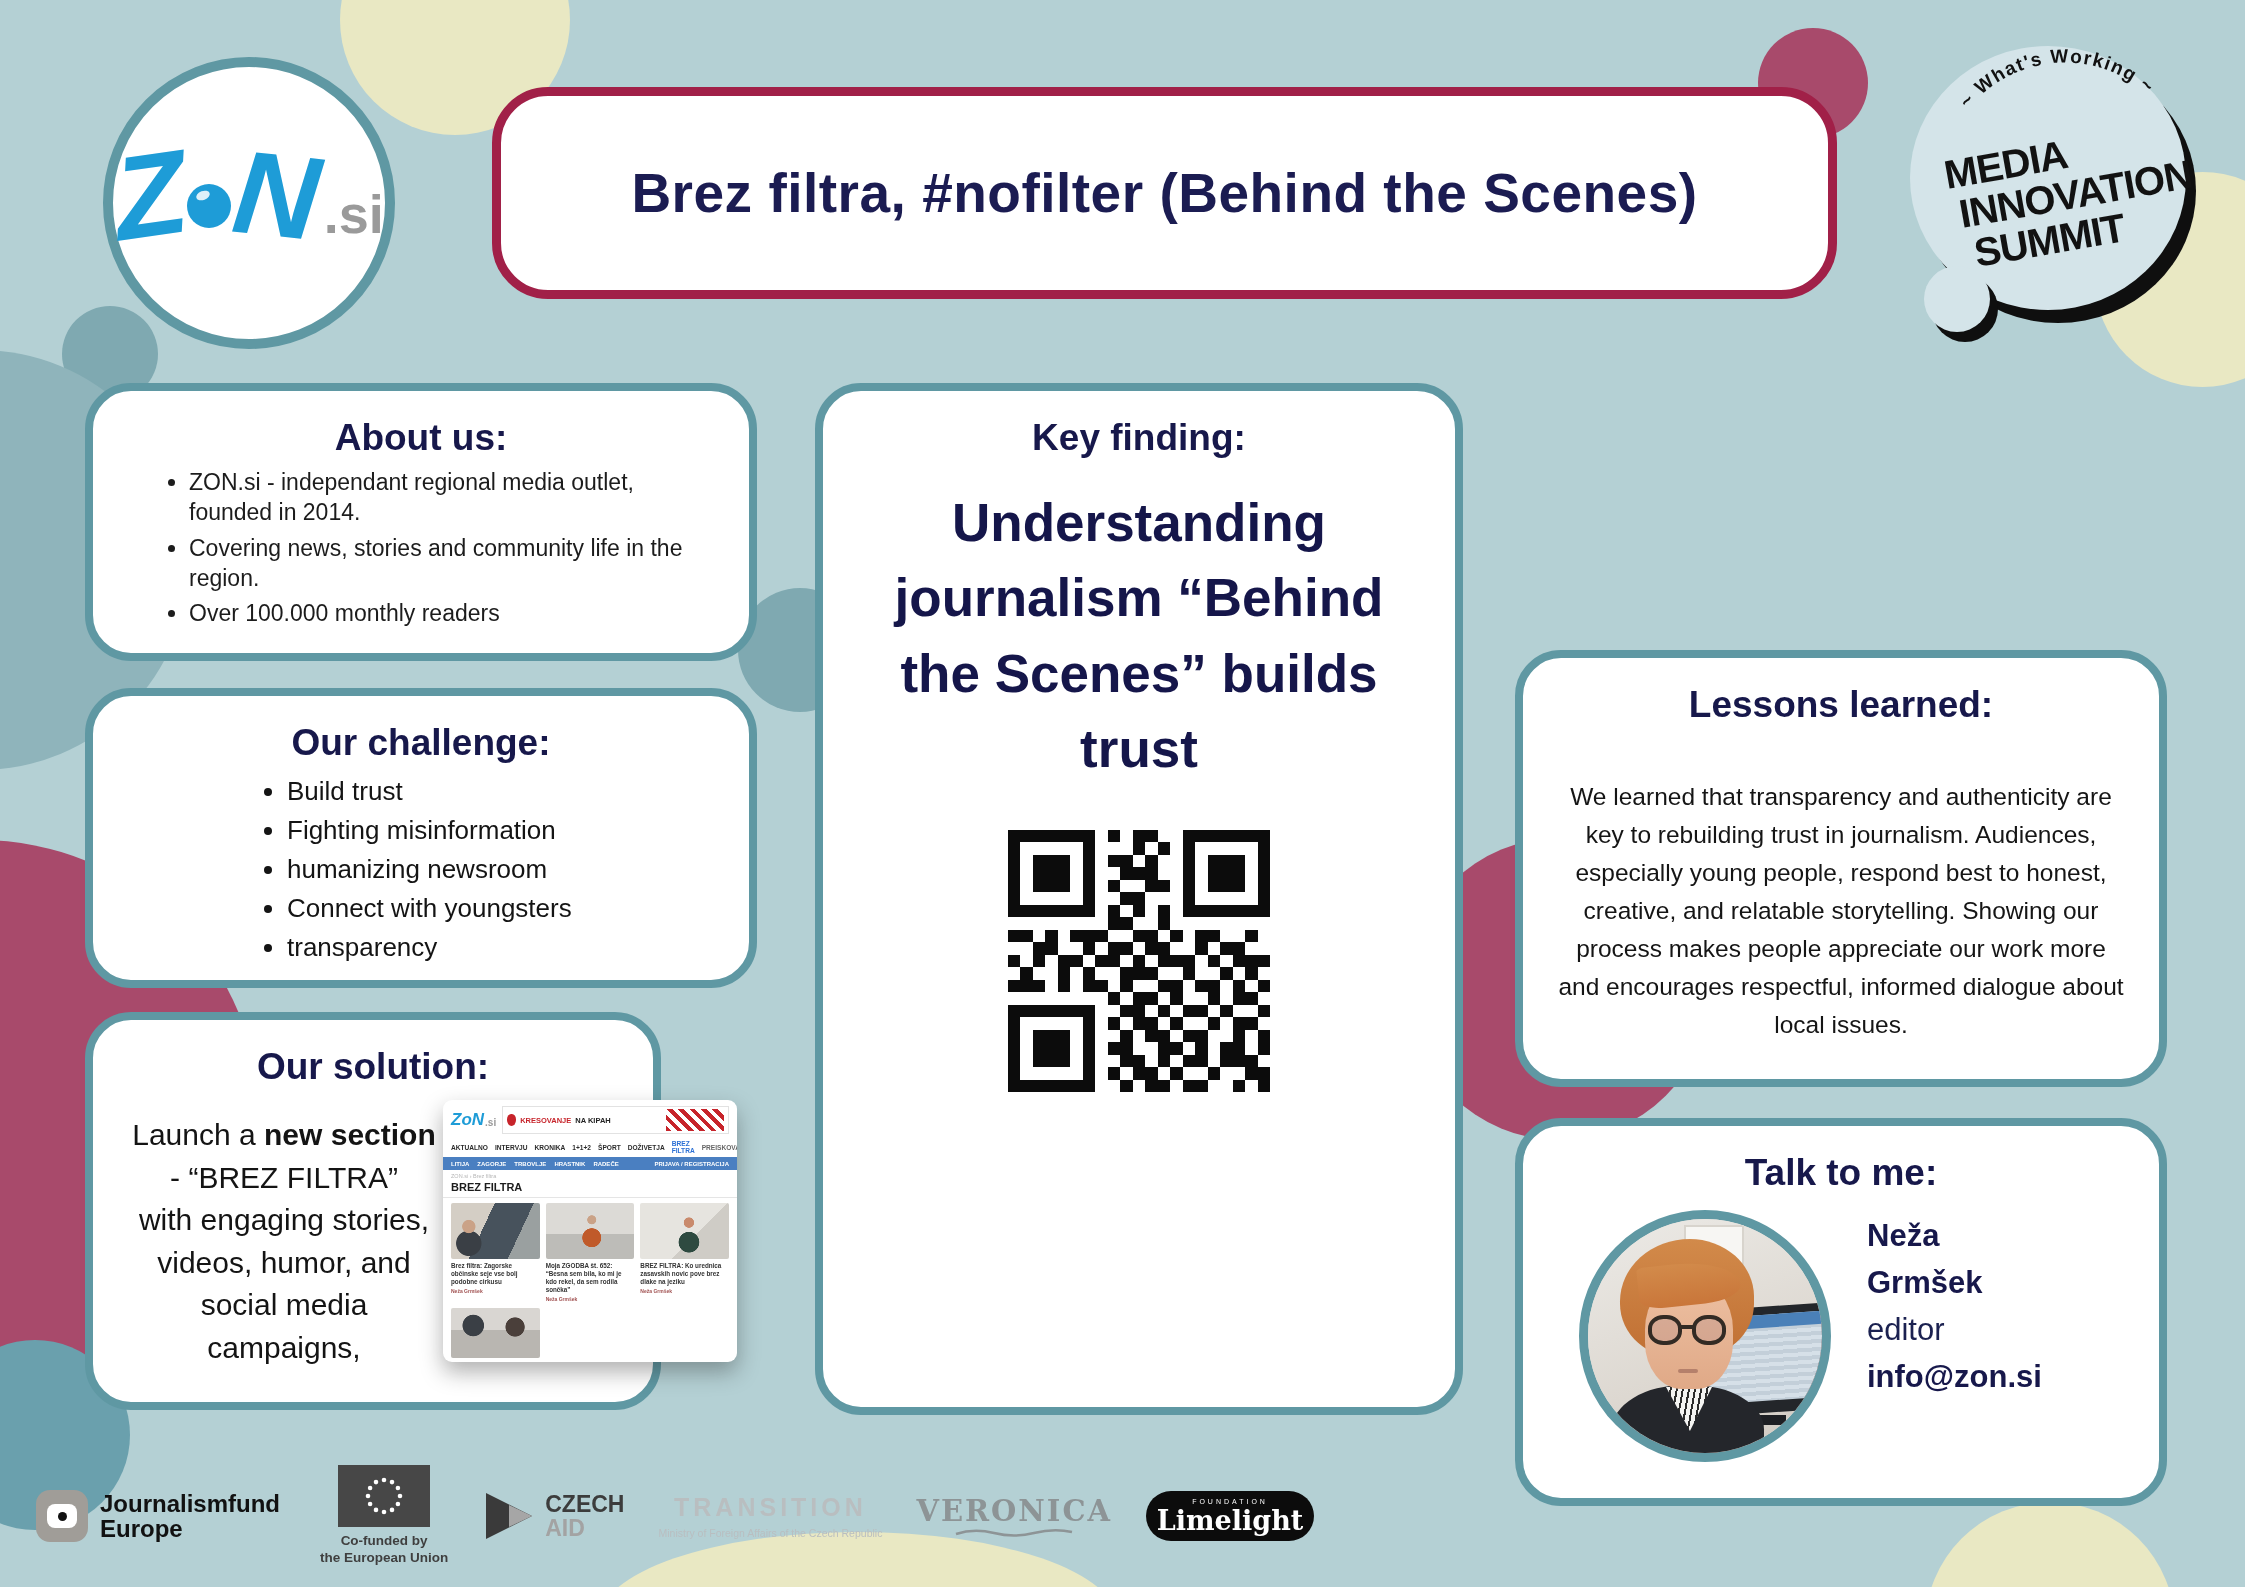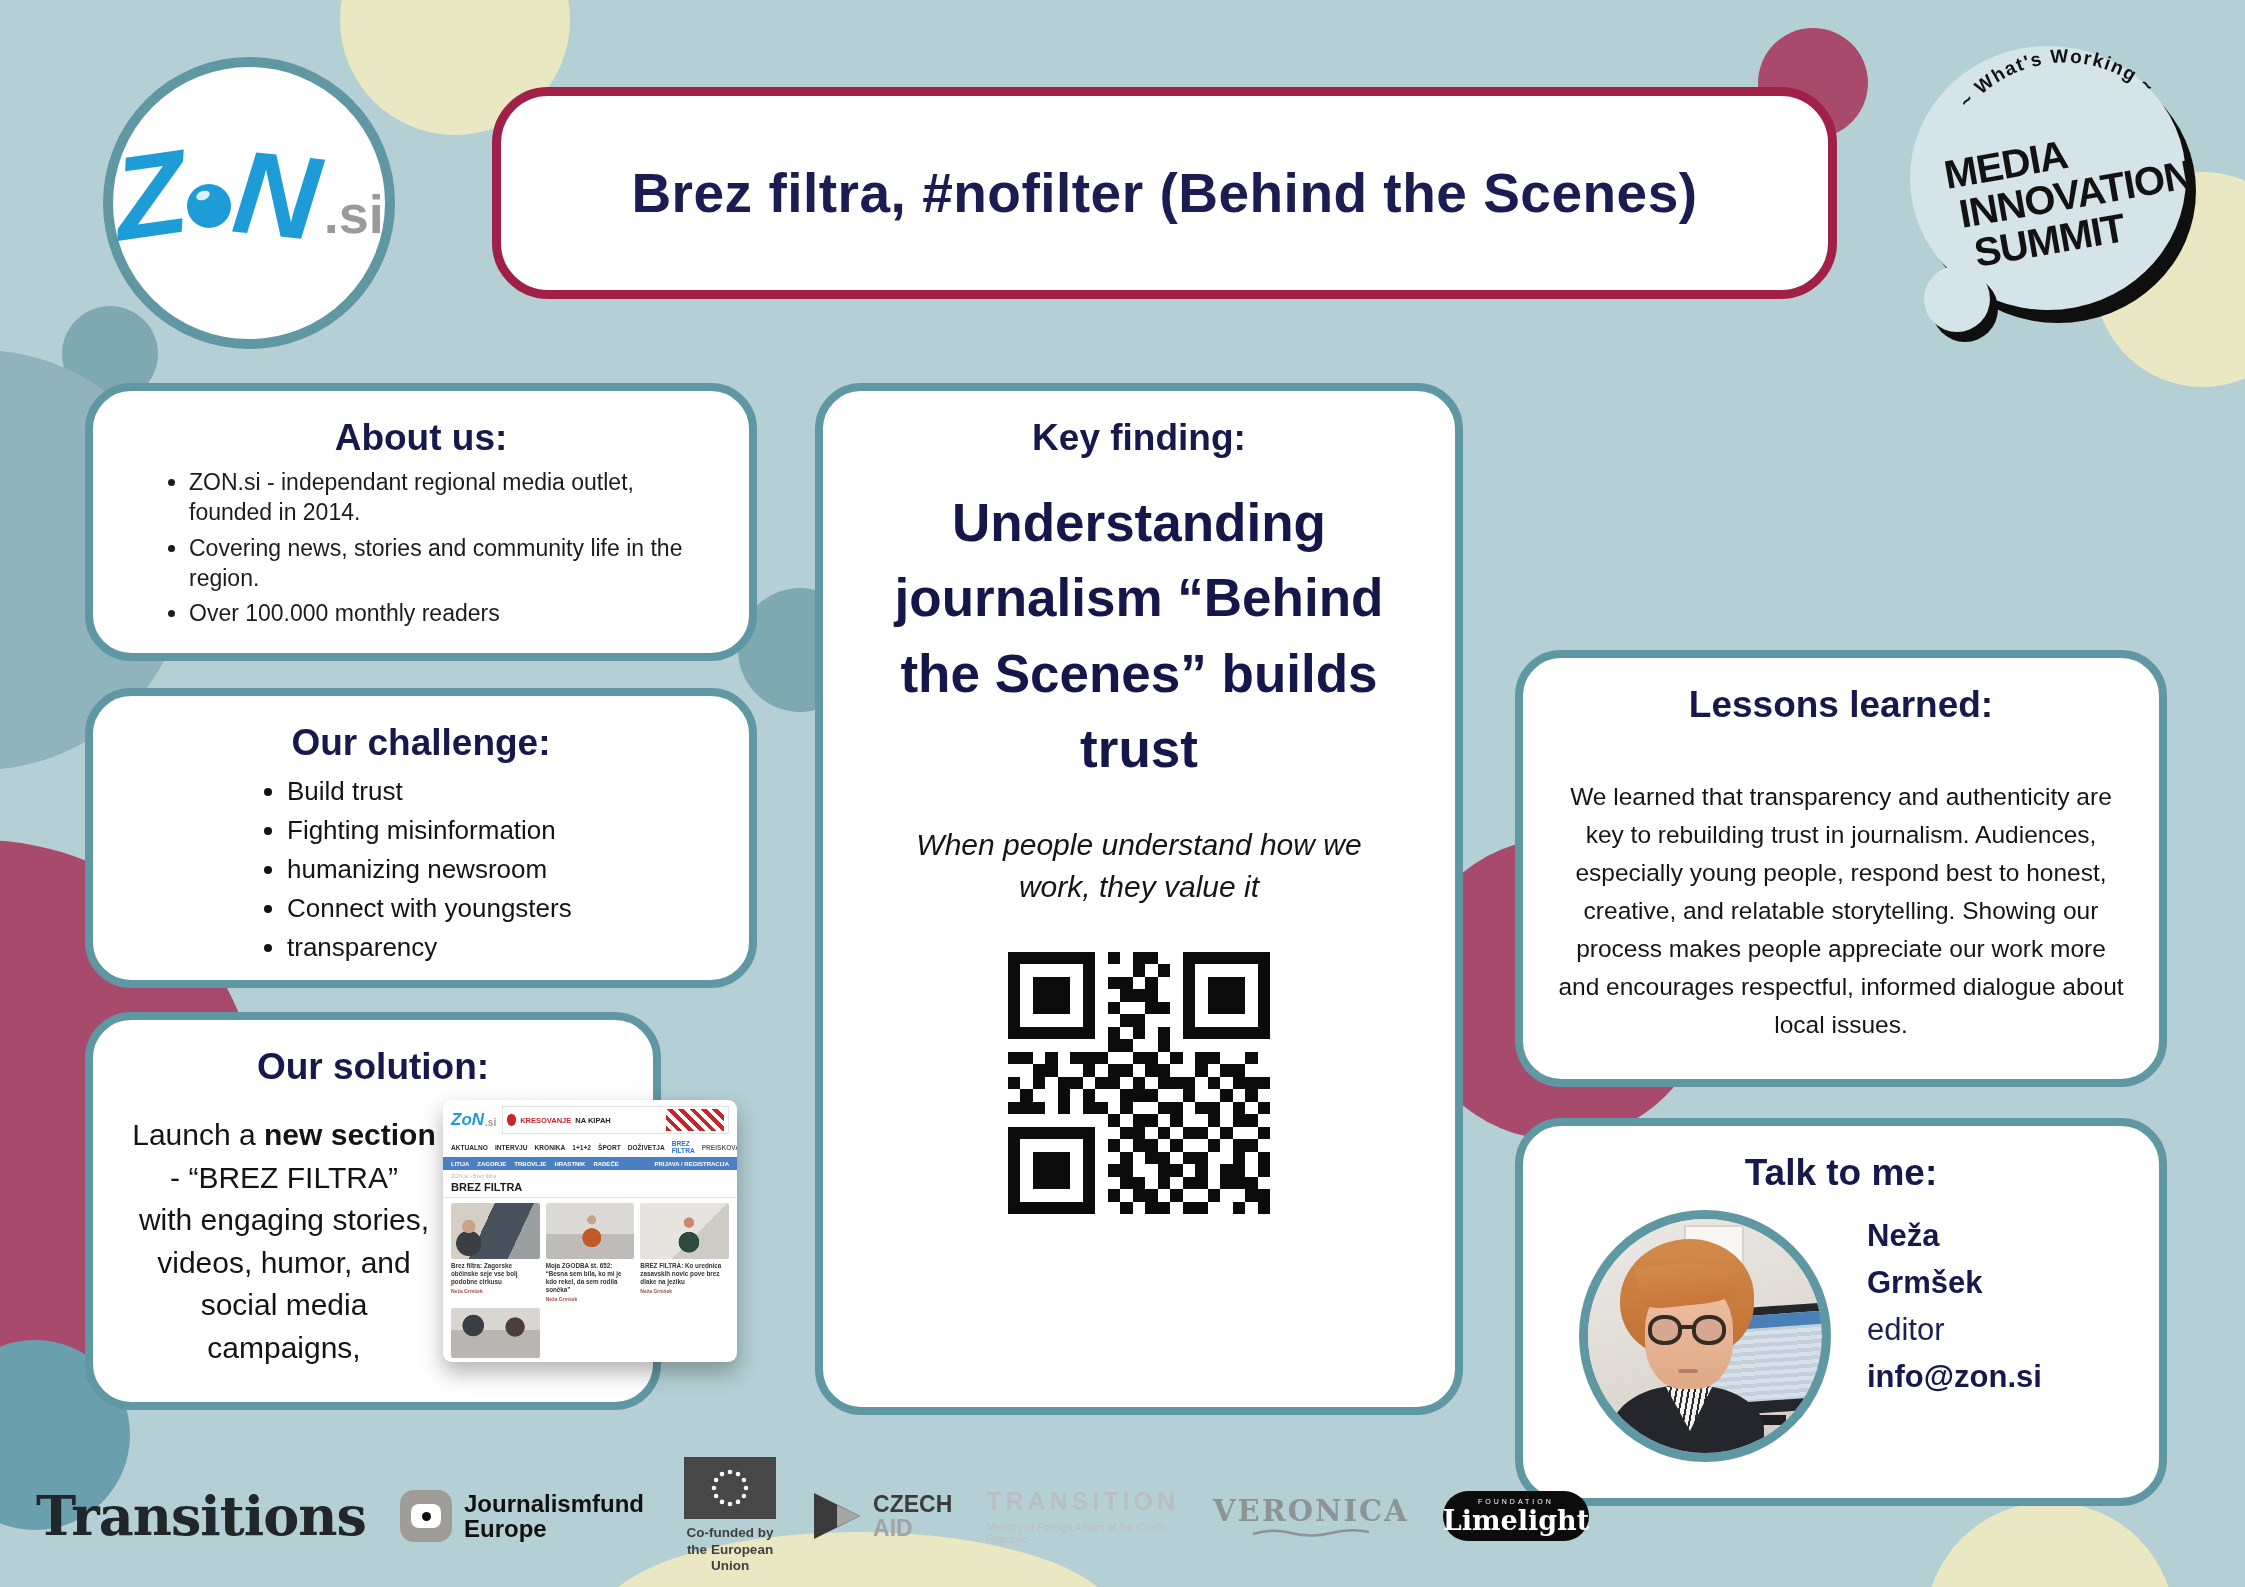--- a/index.html
+++ b/index.html
@@ -280,21 +280,20 @@
           <div class="ms-card-title">ANKETA: Si predstavljate, kako nastajajo novice?</div>
 
         </div>
       </div>
     </div>
   </div>
 
   <div class="panel kf-panel">
     <h2 class="ph">Key finding:</h2>
     <div class="kf-statement">Understanding journalism “Behind the Scenes” builds trust</div>
-    <div class="kf-sub">When people understand how we work, they value it</div>
     <div class="qr">
         <div class="on"></div>
         <div class="on"></div>
         <div class="on"></div>
         <div class="on"></div>
         <div class="on"></div>
         <div class="on"></div>
         <div class="on"></div>
         <div></div>
         <div class="on"></div>
@@ -763,21 +762,20 @@
       <div class="talk-email">info@zon.si</div>
     </div>
   </div>
 
   <div class="panel lessons-panel">
     <h2 class="ph">Lessons learned:</h2>
     <p class="lessons-body">We learned that transparency and authenticity are key to rebuilding trust in journalism. Audiences, especially young people, respond best to honest, creative, and relatable storytelling. Showing our process makes people appreciate our work more and encourages respectful, informed dialogue about local issues.</p>
   </div>
 
   <div class="sponsors">
-    <div class="sp-transitions">Transitions</div>
 
     <div class="sp-jfund">
       <div class="jf-icon">
           <div class="jf-inner">
             <div class="jf-dot"></div>
           </div>
         </div>
       <div class="jf-label">Journalismfund Europe</div>
     </div>
 

